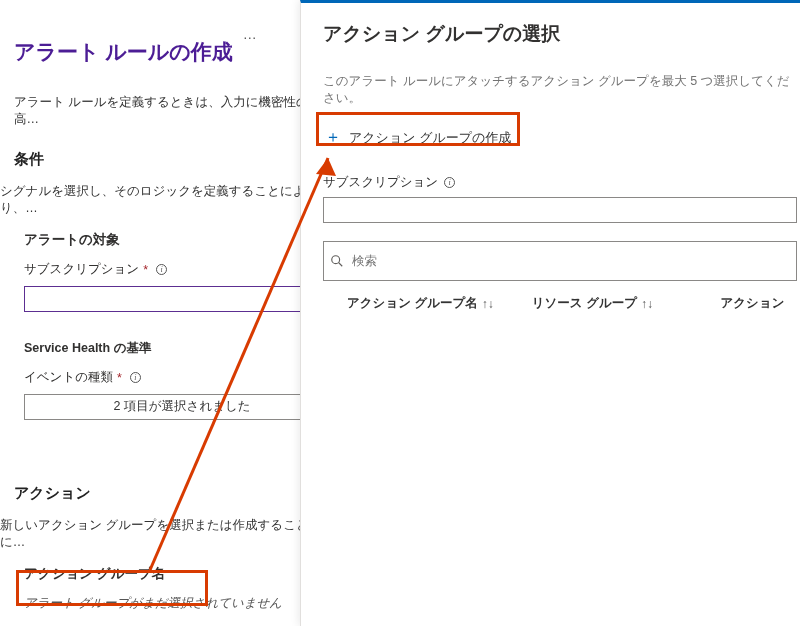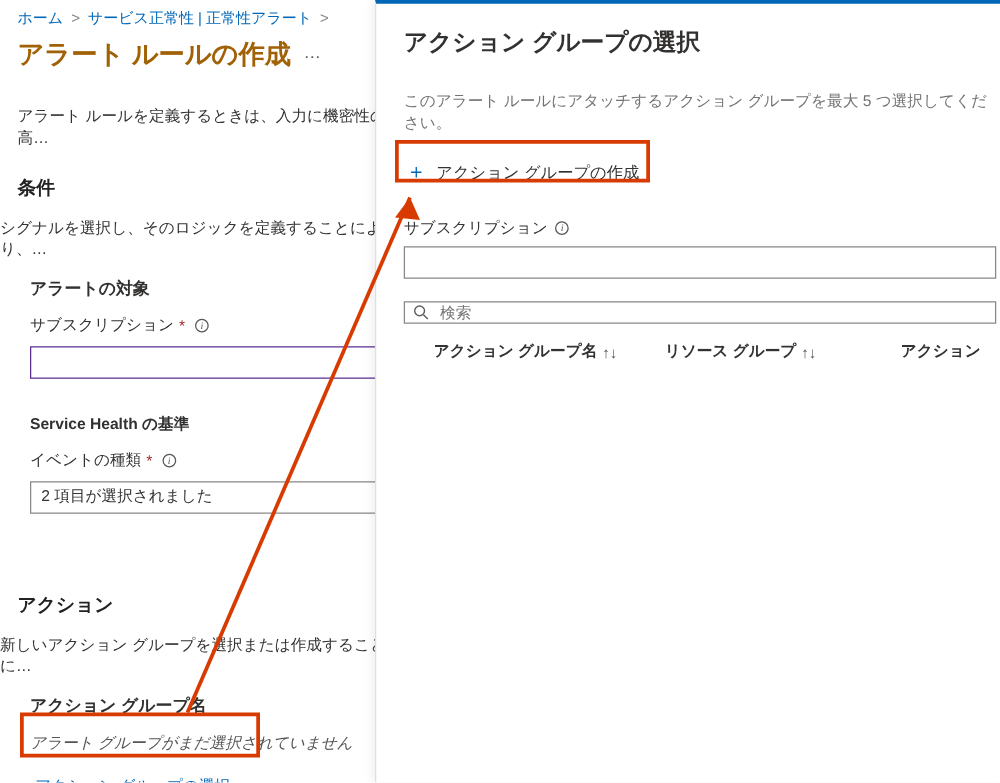--- a/index.html
+++ b/index.html
@@ -29,21 +29,22 @@
     text-decoration: none;
   }
   .breadcrumb .chev { color: #888; padding: 0 3px; }
   .page-title-row {
     display: flex; align-items: center; gap: 10px;
     margin-bottom: 28px;
   }
   .page-title {
     font-size: 21px;
     font-weight: 600;
-    color: #a16207;
+    color: #4c1d95;
+    margin-top: 32px;
   }
   .ellipsis { font-size: 14px; color: #555; letter-spacing: 2px; padding-bottom:4px; }
   .body-text { font-size: 12.5px; color: #333; margin-bottom: 22px; }
   .section-h {
     font-size: 15px;
     font-weight: 700;
     color: #222;
     margin-bottom: 14px;
   }
   .sub-text { font-size: 12.5px; color: #333; margin-bottom: 14px; }
@@ -77,20 +78,21 @@
   }
   .dd-input {
     margin-left: 10px;
     width: 316px;
     height: 26px;
     border: 1px solid #5c2e91;
     background: #fff;
     padding: 3px 8px;
     font-size: 12.5px;
     color: #333;
+    text-align: center;
   }
   .dd-input.gray { border-color: #8a8886; }
   .italic-note {
     font-size: 12.5px;
     font-style: italic;
     color: #555;
     margin: 6px 0 12px 10px;
   }
 
   
@@ -158,21 +160,21 @@
   .wide-input {
     width: 474px;
     height: 26px;
     border: 1px solid #8a8886;
     background:#fff;
     padding: 3px 8px;
     font-size: 12.5px;
   }
   .search-row {
     display:flex; align-items:center;
-    width: 474px; height: 18px;
+    width: 474px; height: 40px;
     border:1px solid #8a8886;
     margin-top: 18px;
     padding: 0 6px;
   }
   .search-icon { width:14px; height:14px; margin-right:6px; flex:none; color:#605e5c;}
   .search-input {
     border:none; outline:none; flex:1;
     font-size:12.5px; color:#555;
     background:transparent;
   }
@@ -194,26 +196,20 @@
     position:absolute; left:0; top:0;
     width:800px; height:626px;
     pointer-events:none;
   }
 </style>
 </head>
 <body>
 
 <div class="left-pane">
 
-  <div class="breadcrumb">
-    <a href="#">ホーム</a>
-    <span class="chev">&gt;</span>
-    <a href="#">サービス正常性 | 正常性アラート</a>
-    <span class="chev">&gt;</span>
-  </div>
 
   <div class="page-title-row">
     <div class="page-title">アラート ルールの作成</div>
     <div class="ellipsis">…</div>
   </div>
 
   <div class="body-text">アラート ルールを定義するときは、入力に機密性の高…</div>
 
   <div class="section-h">条件</div>
   <div class="sub-text" style="margin-left:-14px;padding-left:0;">シグナルを選択し、そのロジックを定義することにより、…</div>

